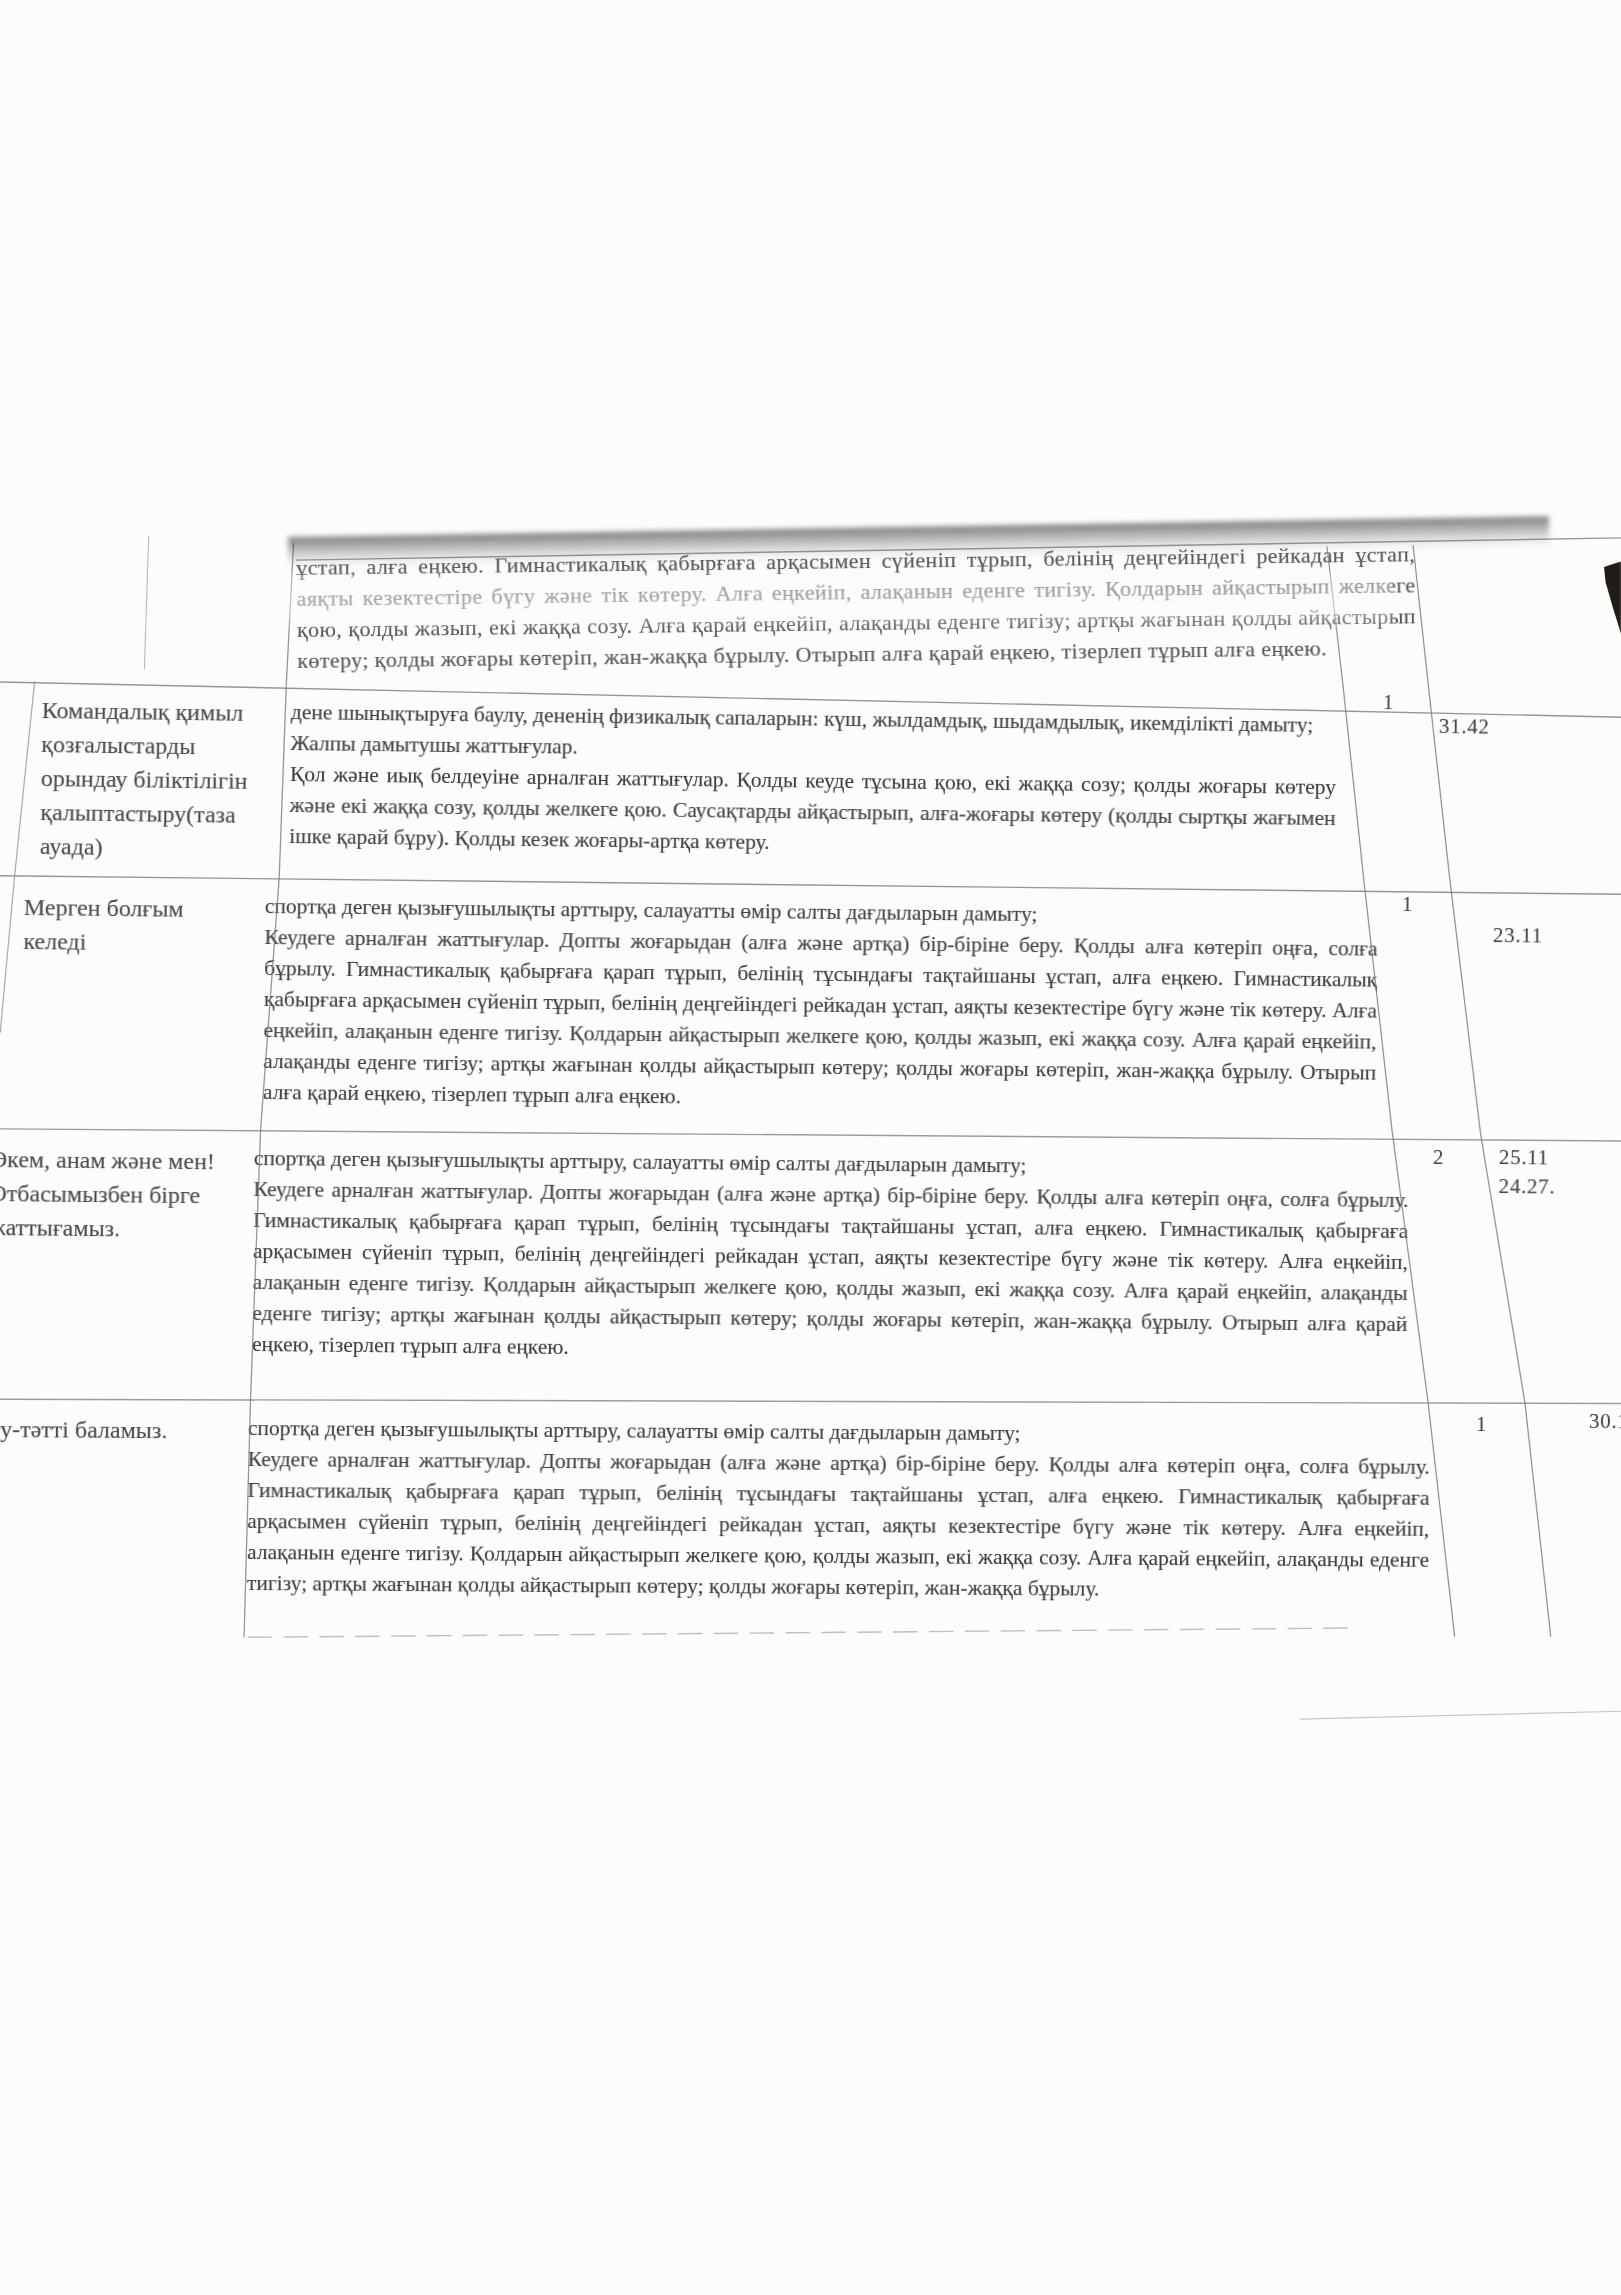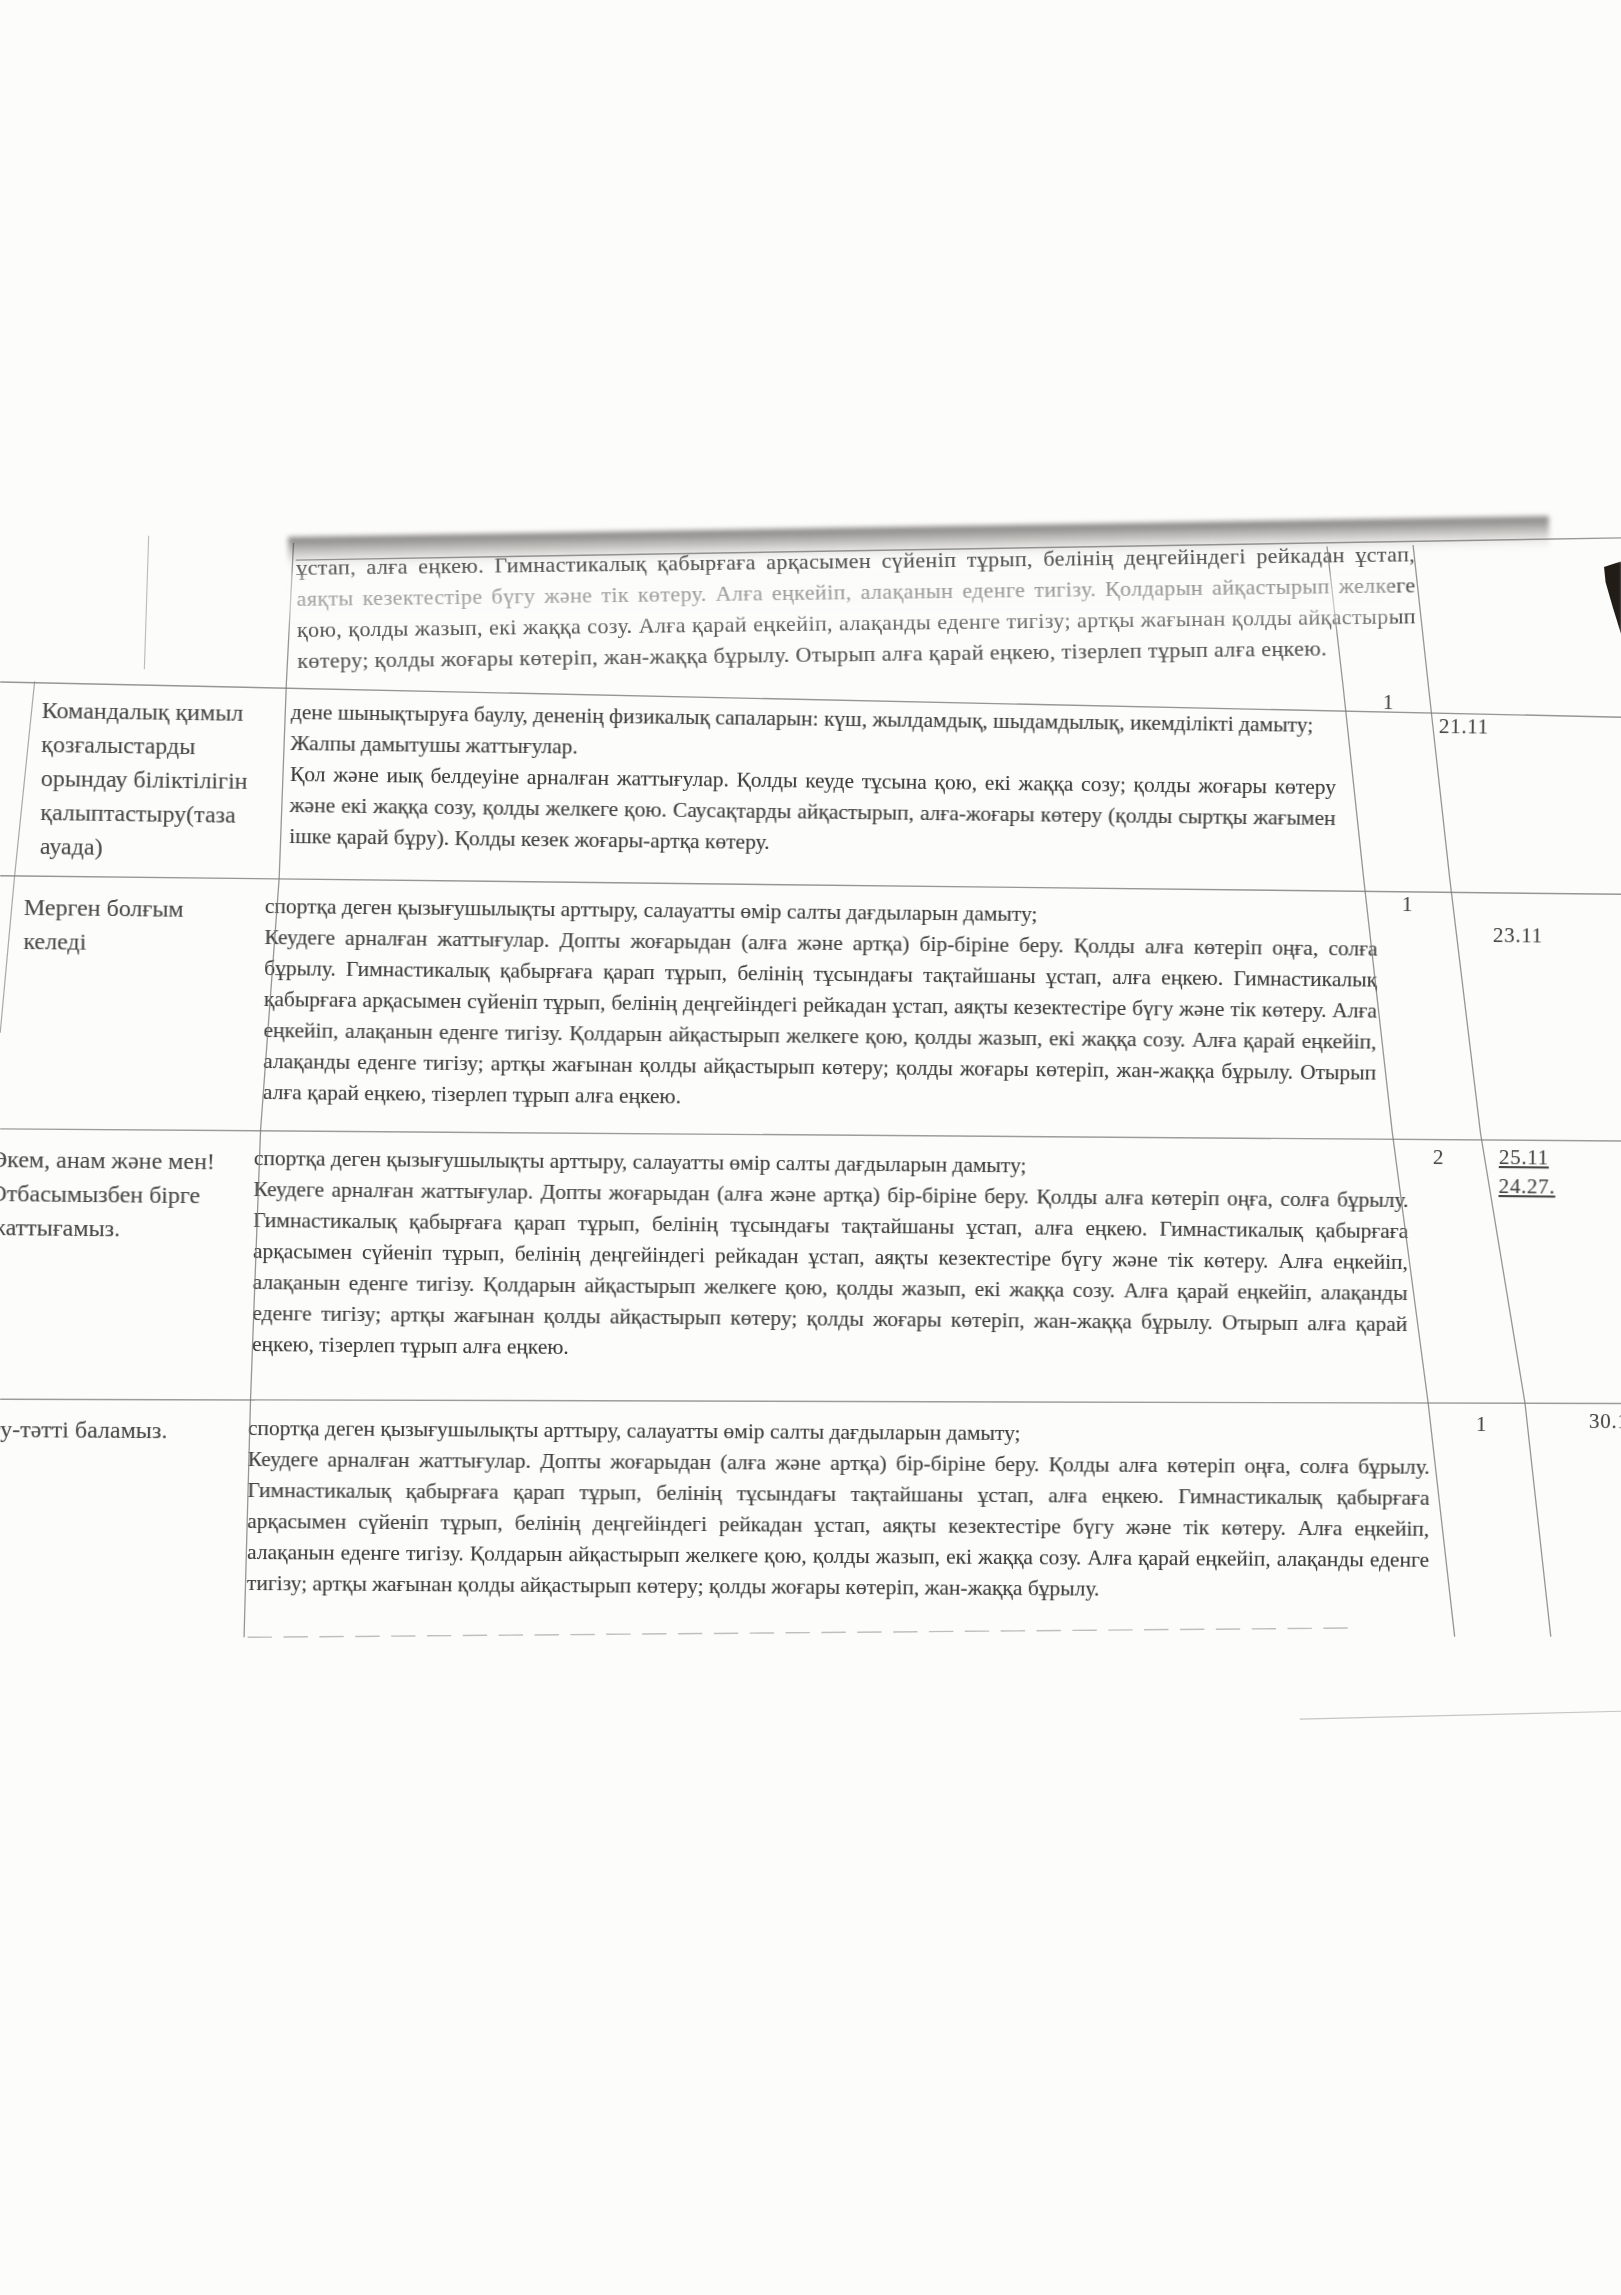--- a/index.html
+++ b/index.html
@@ -15,21 +15,21 @@
     color:#3d3d3d;
     transform-origin:left top;
     filter:blur(0.3px);
     z-index:1;
     text-shadow:0.3px 0.4px 0.6px rgba(90,86,82,0.35);
   }
   .desc{font-size:21.5px;line-height:31px;text-align:justify;}
   .desc p{margin:0;}
   .topic{font-size:24px;line-height:34px;color:#4a4a4a;}
   .num{font-size:21px;color:#474747;letter-spacing:0.7px;}
-  .num div{margin:0;line-height:29px;text-decoration:underline;}
+  .num div{margin:0;line-height:29px;}
   svg.grid{position:absolute;left:0;top:0;z-index:2;}
   .artifact{position:absolute;}
 </style>
 </head>
 <body>
 
 <div class="page">
 
   <svg class="grid" width="1622" height="2295" viewBox="0 0 2261 3200">
 
@@ -52,21 +52,21 @@
     <p>ұстап, алға еңкею. Гимнастикалық қабырғаға арқасымен сүйеніп тұрып, белінің деңгейіндегі рейкадан ұстап, аяқты кезектестіре бүгу және тік көтеру. Алға еңкейіп, алақанын еденге тигізу. Қолдарын айқастырып желкеге қою, қолды жазып, екі жаққа созу. Алға қарай еңкейіп, алақанды еденге тигізу; артқы жағынан қолды айқастырып көтеру; қолды жоғары көтеріп, жан-жаққа бұрылу. Отырып алға қарай еңкею, тізерлеп тұрып алға еңкею.</p>
   </div>
 
   <div class="cell topic" style="left:42px;top:693px;width:228px;transform:rotate(0.8deg);">Командалық қимыл қозғалыстарды орындау біліктілігін қалыптастыру(таза ауада)</div>
   <div class="cell desc" style="left:291px;top:697px;width:1046px;transform:rotate(0.72deg);">
     <p>дене шынықтыруға баулу, дененің физикалық сапаларын: күш, жылдамдық, шыдамдылық, икемділікті дамыту;</p>
     <p>Жалпы дамытушы жаттығулар.</p>
     <p>Қол және иық белдеуіне арналған жаттығулар. Қолды кеуде тұсына қою, екі жаққа созу; қолды жоғары көтеру және екі жаққа созу, қолды желкеге қою. Саусақтарды айқастырып, алға-жоғары көтеру (қолды сыртқы жағымен ішке қарай бұру). Қолды кезек жоғары-артқа көтеру.</p>
   </div>
   <div class="cell num" style="left:1383px;top:690px;transform:rotate(0.7deg);">1</div>
-  <div class="cell num" style="left:1439px;top:714px;transform:rotate(0.7deg);">21.11</div>
+  <div class="cell num" style="left:1439px;top:714px;transform:rotate(0.7deg);">31.42</div>
 
   <div class="cell topic" style="left:24px;top:890px;width:222px;transform:rotate(0.65deg);">Мерген болғым келеді</div>
   <div class="cell desc" style="left:265px;top:891px;width:1113px;transform:rotate(0.6deg);">
     <p>спортқа деген қызығушылықты арттыру, салауатты өмір салты дағдыларын дамыту;</p>
     <p>Кеудеге арналған жаттығулар. Допты жоғарыдан (алға және артқа) бір-біріне беру. Қолды алға көтеріп оңға, солға бұрылу. Гимнастикалық қабырғаға қарап тұрып, белінің тұсындағы тақтайшаны ұстап, алға еңкею. Гимнастикалық қабырғаға арқасымен сүйеніп тұрып, белінің деңгейіндегі рейкадан ұстап, аяқты кезектестіре бүгу және тік көтеру. Алға еңкейіп, алақанын еденге тигізу. Қолдарын айқастырып желкеге қою, қолды жазып, екі жаққа созу. Алға қарай еңкейіп, алақанды еденге тигізу; артқы жағынан қолды айқастырып көтеру; қолды жоғары көтеріп, жан-жаққа бұрылу. Отырып алға қарай еңкею, тізерлеп тұрып алға еңкею.</p>
   </div>
   <div class="cell num" style="left:1402px;top:892px;transform:rotate(0.6deg);">1</div>
   <div class="cell num" style="left:1493px;top:923px;transform:rotate(0.6deg);">23.11</div>
 
   <div class="cell topic" style="left:-10px;top:1142px;width:238px;transform:rotate(0.6deg);">Әкем, анам және мен! Отбасымызбен бірге жаттығамыз.</div>

